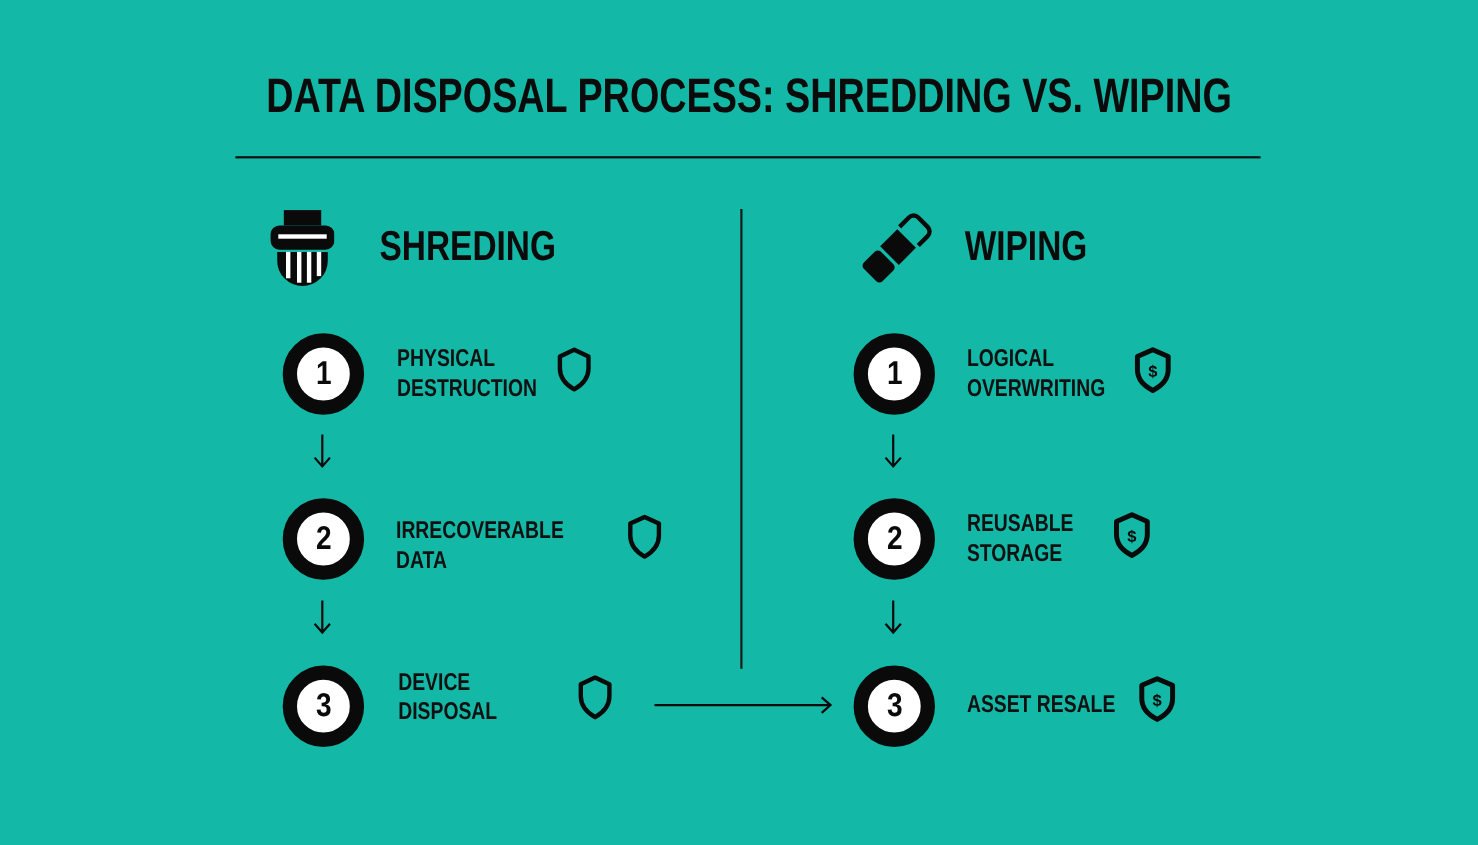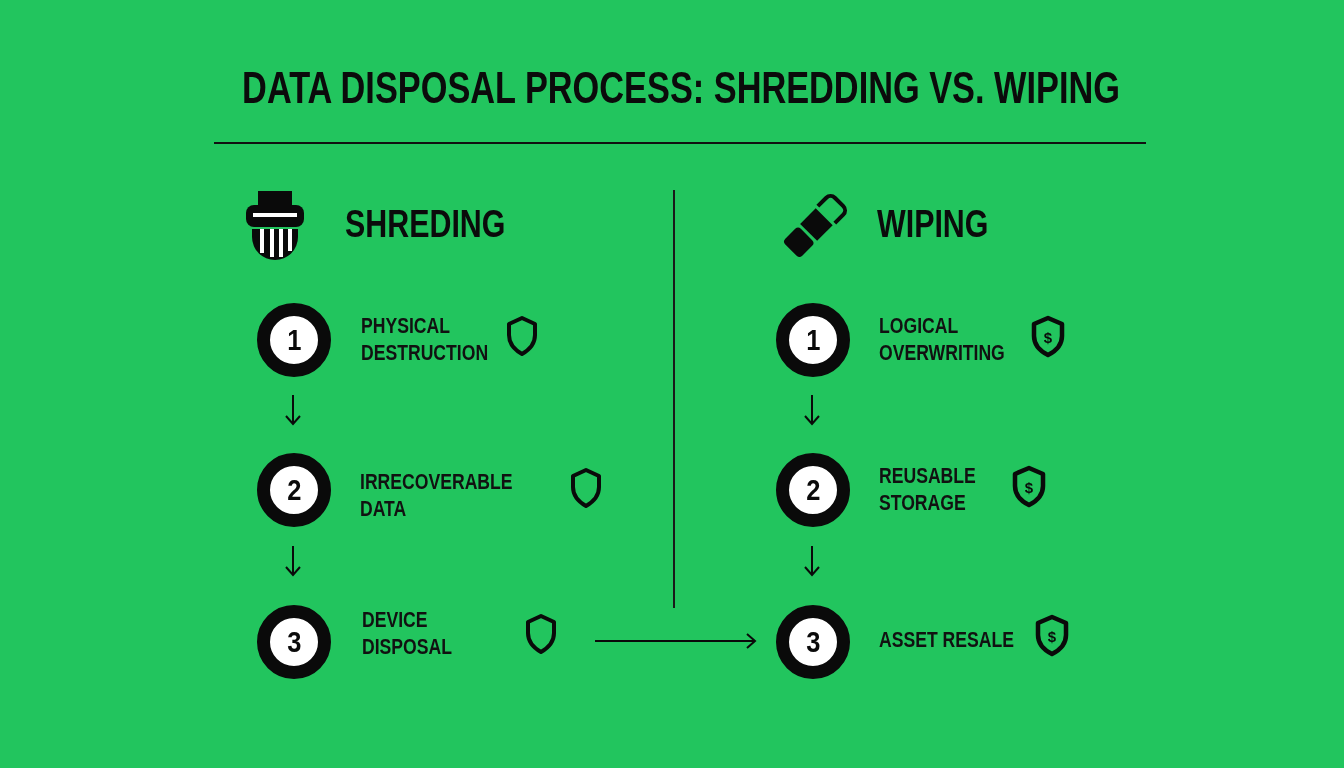--- a/index.html
+++ b/index.html
@@ -1,20 +1,20 @@
 <!DOCTYPE html>
 <html><head>
   <meta charset="utf-8">
   <style>
     * { margin: 0; padding: 0; box-sizing: border-box; }
     html, body {
       width: 1344px; height: 768px; background: #ffffff; overflow: hidden;
       font-family: "Liberation Sans", "DejaVu Sans", sans-serif; color: #0d0d0d;
     }
-    .canvas { position: relative; width: 1344px; height: 768px; background: #22c55e; }
+    .canvas { position: relative; width: 1344px; height: 768px; background: #14b8a6; }
 
     .title {
       position: absolute; left: 0; width: 1362px; top: 62px; text-align: center;
       font-family: "Liberation Sans", sans-serif; font-weight: 700;
       font-size: 44px; letter-spacing: 0px; line-height: 52px;
       transform: scaleX(0.78); transform-origin: 681px 0;
       color: #0b0b0b;
     }
     .title-rule {
       position: absolute; left: 214px; top: 142px; width: 932px; height: 2px; background: #111;

